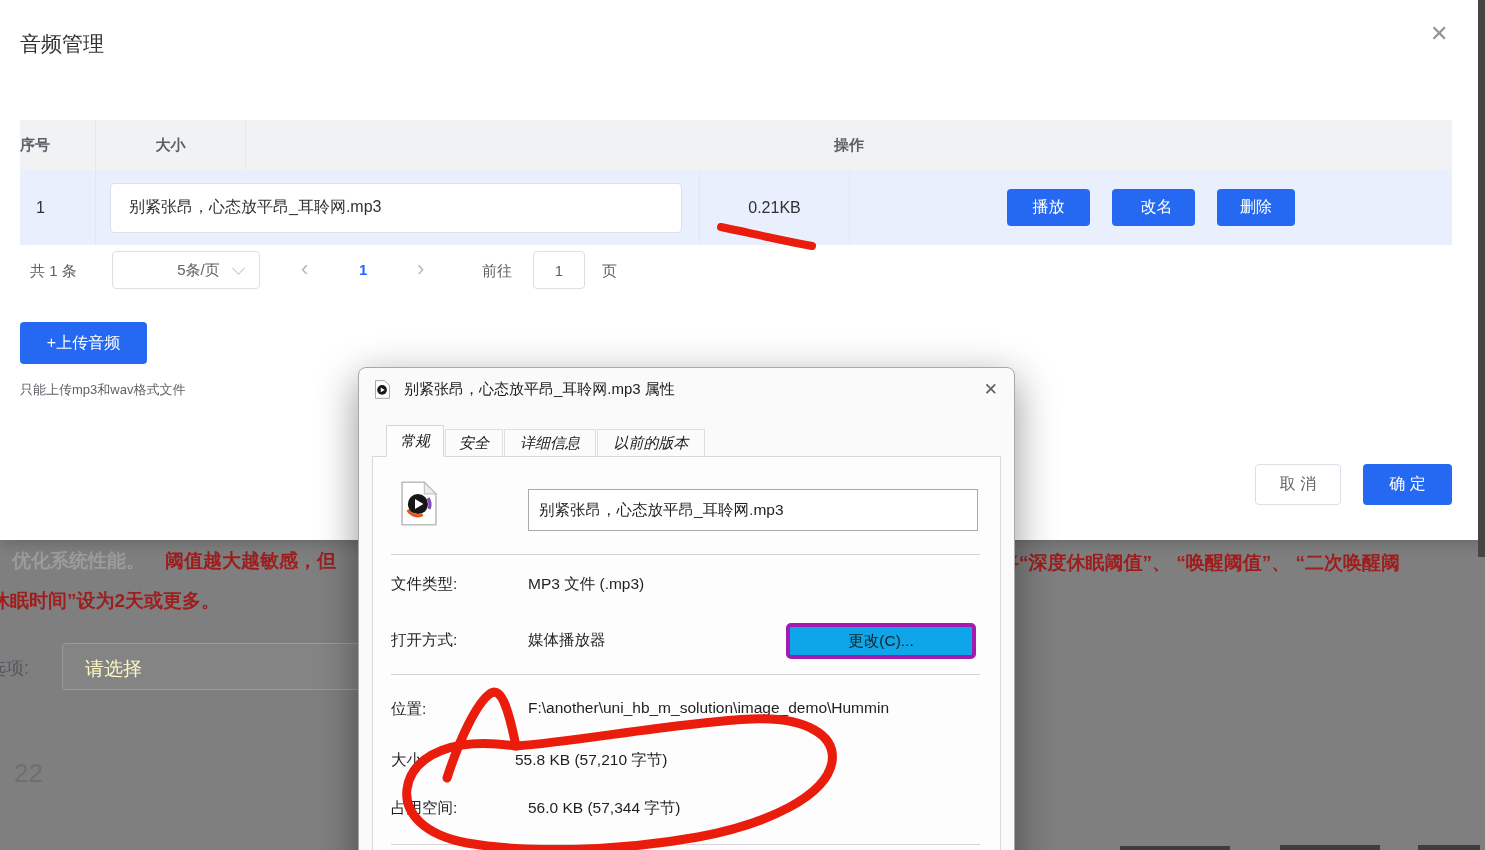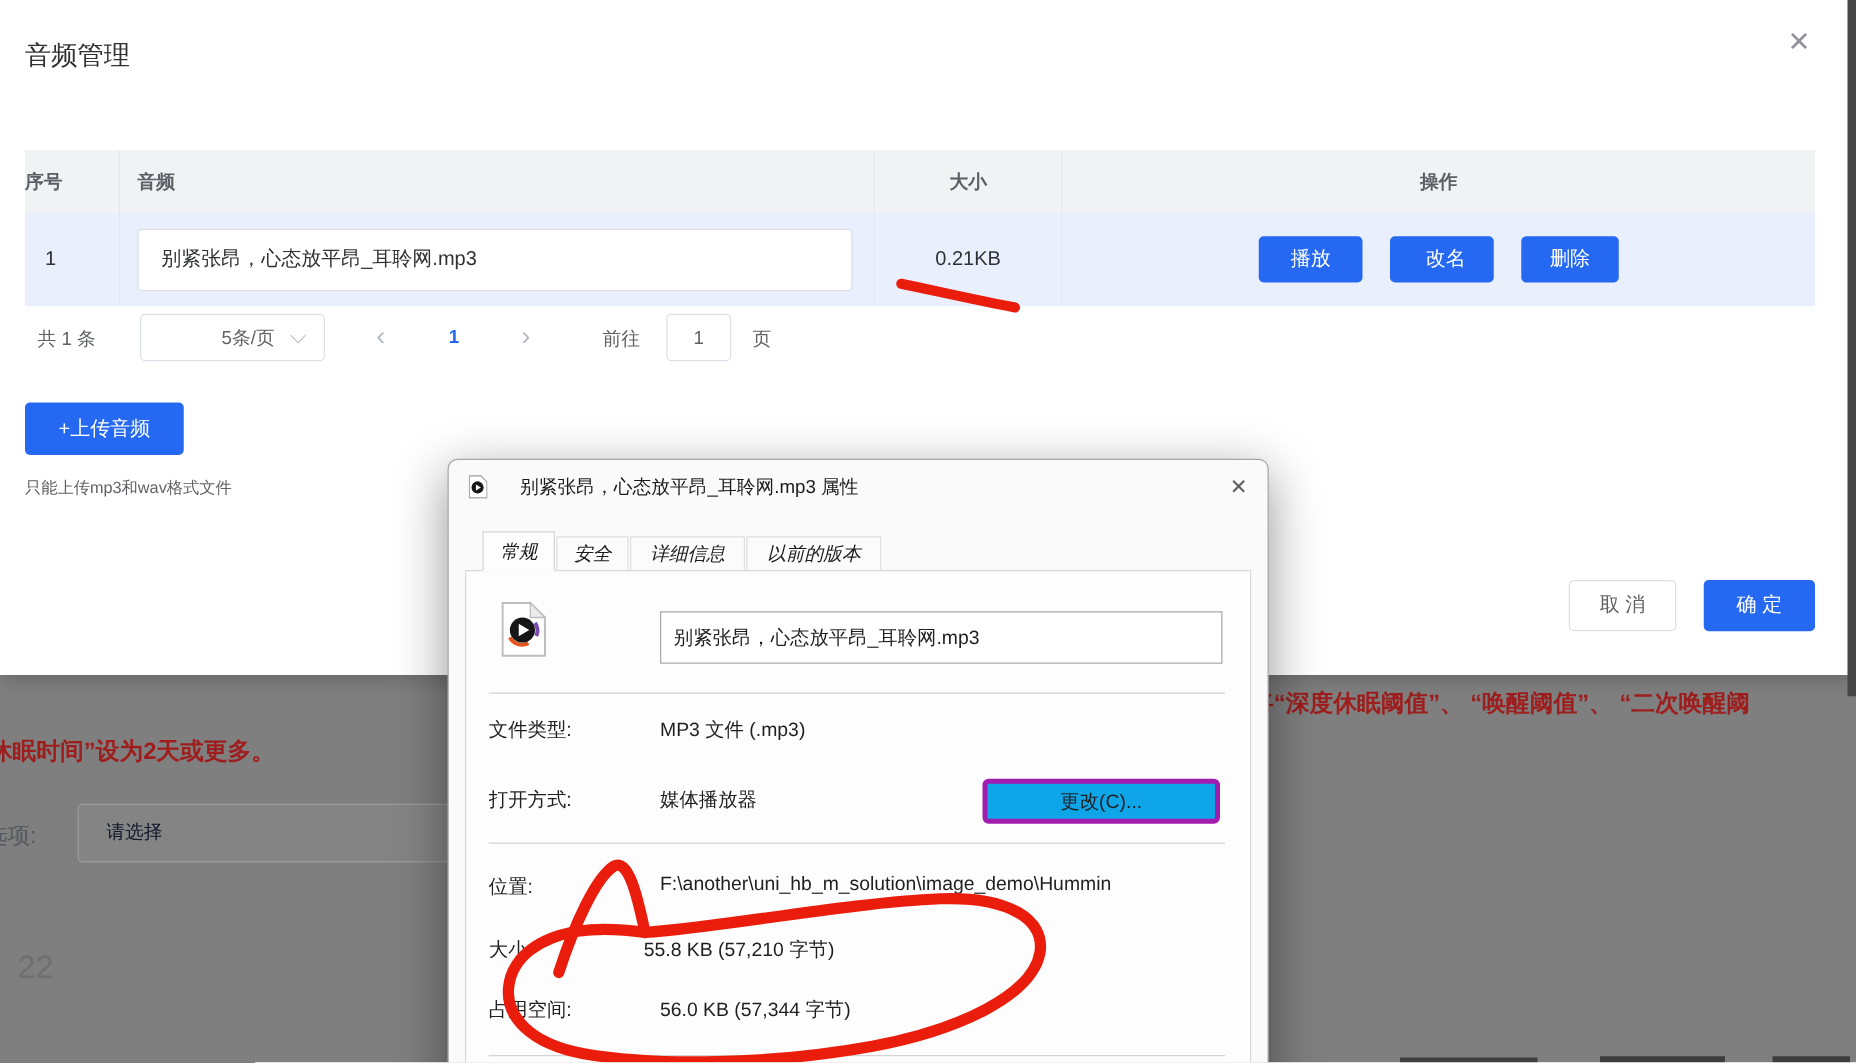--- a/index.html
+++ b/index.html
@@ -34,27 +34,27 @@
   .pg-input{box-sizing:border-box;width:52px;height:38px;border:1px solid #dcdfe6;border-radius:4px;
             text-align:center;font-size:15px;color:#606266;outline:none;
             font-family:"Liberation Sans","DejaVu Sans",sans-serif;}
   .hint{font-size:13px;color:#606266;}
   
   .overlay{background:#7f7f7f;}
   .dim-gray{color:#9c9c9c;font-size:19px;font-weight:bold;white-space:nowrap;}
   .dim-red{color:#9e1d1d;font-size:19px;font-weight:bold;white-space:nowrap;}
   .dim-label{color:#55585e;font-size:18px;white-space:nowrap;}
   .dim-select{box-sizing:border-box;border:1.5px solid #9b9ba1;border-radius:4px;background:rgba(255,255,255,0.04);}
-  .dim-placeholder{color:#0f172a;font-size:15px;}
+  .dim-placeholder{color:#fef9c3;font-size:19px;}
   .dim-num{color:#6f6f6f;font-size:26px;}
   .frag{background:#3e3e3e;}
   
   .props{background:#fafafa;border:1px solid #a8a8a8;border-radius:8px 8px 0 0;
          box-shadow:0 12px 42px rgba(0,0,0,0.42);}
-  .props-titlebar{display:flex;align-items:center;gap:26px;padding:0 16px;height:42px;}
+  .props-titlebar{display:flex;align-items:center;gap:14px;padding:0 16px;height:42px;}
   .props-title{font-size:15px;color:#1b1b1b;white-space:nowrap;overflow:hidden;}
   .props-close{margin-left:auto;font-size:17px;color:#5f5f5f;cursor:pointer;font-weight:300;}
   .tab{box-sizing:border-box;font-size:15px;color:#1b1b1b;display:flex;align-items:center;justify-content:center;
        border:1px solid #e0e0e0;background:#fbfbfb;height:28px;cursor:pointer;font-style:italic;}
   .tab.active{background:#fdfdfd;border:1px solid #d6d6d6;border-bottom:1px solid #fdfdfd;height:32px;margin-top:-4px;z-index:3;}
   .tab-panel{box-sizing:border-box;background:#fdfdfd;border:1px solid #d9d9d9;}
   .prop-label{font-size:15.5px;color:#1f1f1f;white-space:nowrap;}
   .prop-value{font-size:15.5px;color:#1f1f1f;white-space:nowrap;}
   .prop-sep{height:1px;background:#d3d3d3;}
   .win-input{box-sizing:border-box;border:1px solid #a9a9a9;background:#fff;font-size:15.5px;color:#1f1f1f;
@@ -63,40 +63,43 @@
            font-size:15.5px;color:#1f1f1f;display:flex;align-items:center;justify-content:center;cursor:pointer;
            font-family:"Liberation Sans","DejaVu Sans",sans-serif;}
   .clip{white-space:nowrap;overflow:hidden;}
 </style>
 </head>
 <body>
 
 <div id="screen">
 
   <div class="abs overlay" style="left:0;top:540px;width:1485px;height:310px;z-index:1;">
+    <div class="abs" style="left:12px;top:8px;display:flex;">
+      <span class="dim-gray">优化系统性能。</span>
+      <span class="dim-red" style="margin-left:20px;">阈值越大越敏感，但</span>
+    </div>
     <div class="abs dim-red" style="left:-9px;top:48px;">休眠时间”设为2天或更多。</div>
     <div class="abs dim-red" style="left:1000px;top:10px;">将“深度休眠阈值”、 “唤醒阈值”、 “二次唤醒阈</div>
     <div class="abs dim-label" style="left:-12px;top:116px;">选项:</div>
     <div class="abs dim-select" style="left:62px;top:103px;width:940px;height:47px;">
       <span class="abs dim-placeholder" style="left:22px;top:12px;">请选择</span>
     </div>
     <div class="abs dim-num" style="left:14px;top:218px;">22</div>
     <div class="abs frag" style="left:1120px;top:306px;width:110px;height:4px;"></div>
     <div class="abs frag" style="left:1280px;top:305px;width:100px;height:5px;"></div>
     <div class="abs frag" style="left:1418px;top:305px;width:62px;height:5px;"></div>
   </div>
 
   <div class="abs" style="left:0;top:0;width:1485px;height:540px;background:#fff;z-index:2;box-shadow:0 4px 14px rgba(0,0,0,0.18);">
 
     <div class="abs modal-title" style="left:20px;top:30px;">音频管理</div>
     <div class="abs close-x" style="left:1430px;top:21px;">✕</div>
 
     <div class="abs tbl-head" style="left:20px;top:120px;width:1432px;height:50px;">
       <div class="hcell" style="width:76px;">序号</div>
-      <div class="hcell" style="width:604px;padding-left:14px;">音频</div>
       <div class="hcell" style="width:150px;justify-content:center;">大小</div>
       <div class="hcell" style="flex:1;justify-content:center;">操作</div>
     </div>
     <div class="abs tbl-row" style="left:20px;top:170px;width:1432px;height:75px;">
       <div class="rcell" style="width:76px;padding-left:16px;">1</div>
       <div class="rcell" style="width:604px;padding-left:14px;">
         <input class="fname-input" type="text" value="别紧张昂，心态放平昂_耳聆网.mp3" style="">
       </div>
       <div class="rcell" style="width:150px;justify-content:center;">0.21KB</div>
       <div class="rcell" style="flex:1;justify-content:center;gap:22px;">

